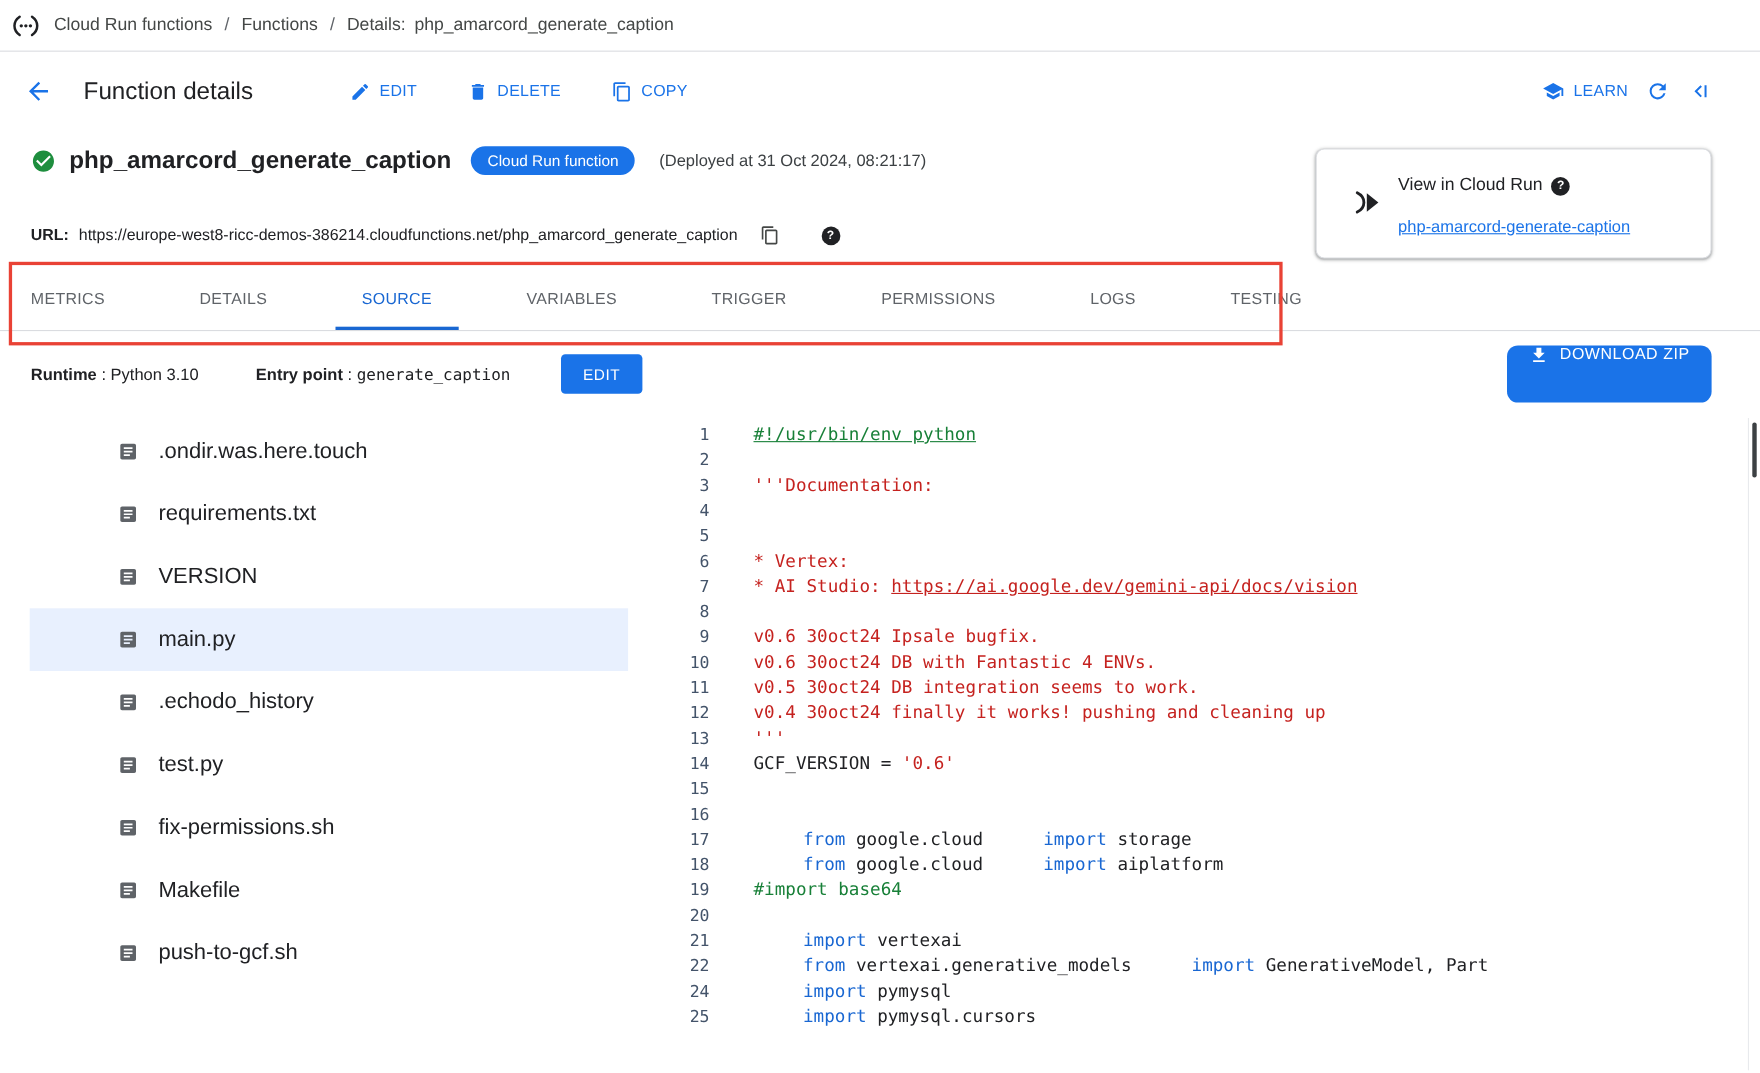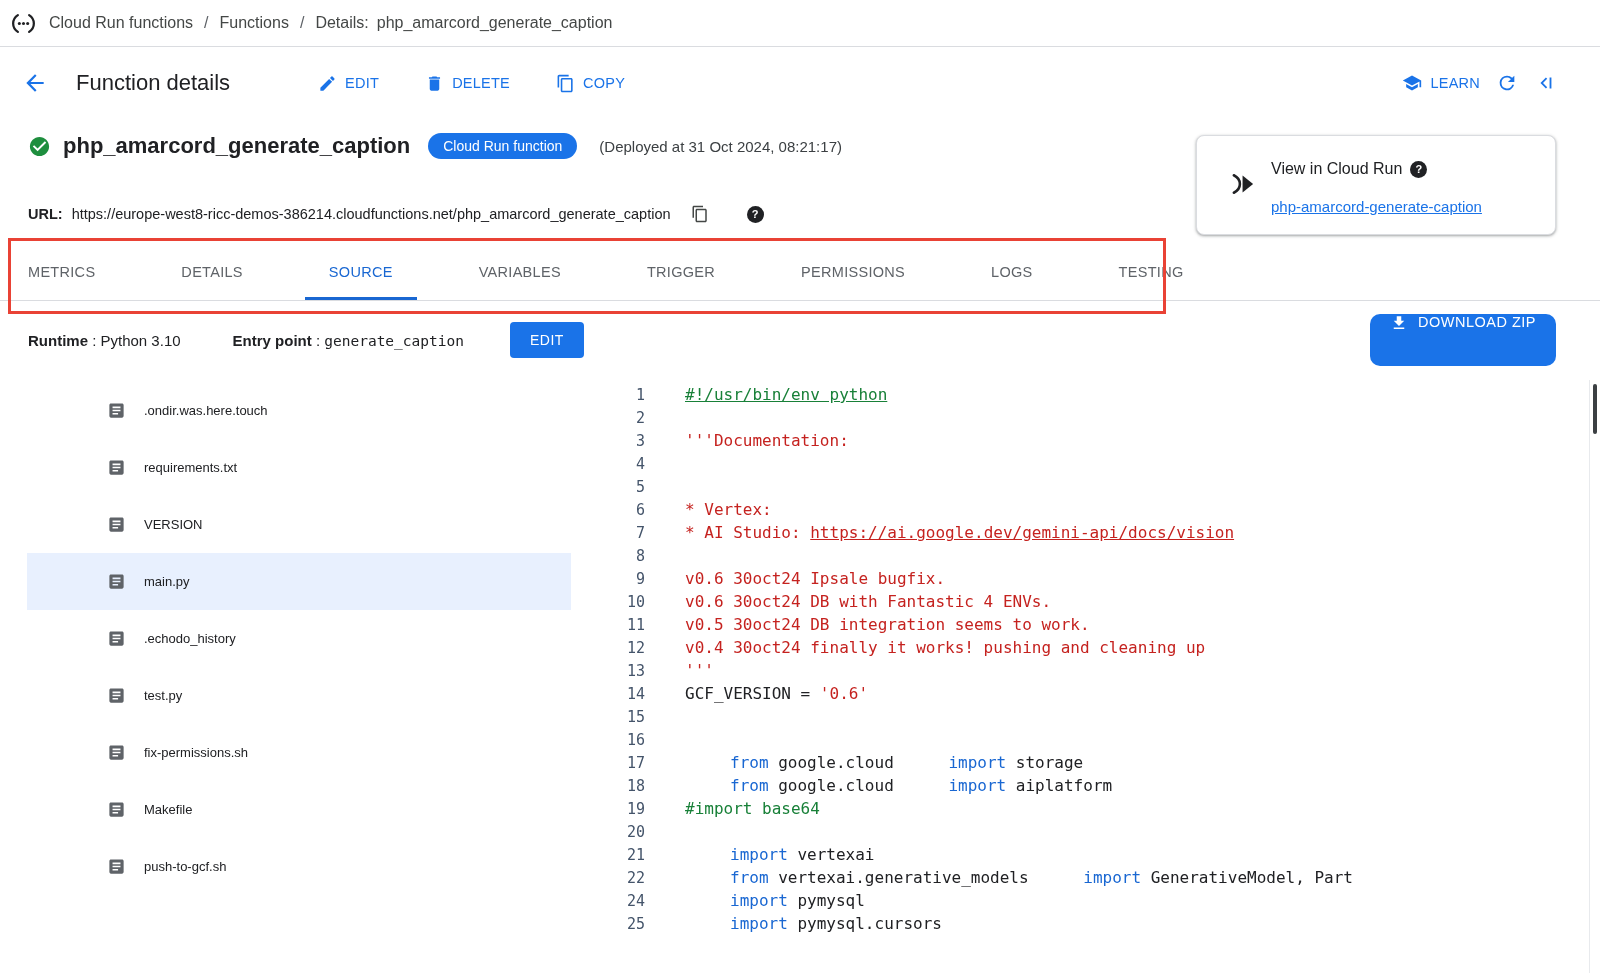--- a/index.html
+++ b/index.html
@@ -73,21 +73,21 @@
   .edit-btn { margin-left:46px; width:74px; height:36px; font-size:14px; }
   .download-btn { margin-left:auto; margin-right:44px; height:52px; padding:0 20px; font-size:14.5px;
                   display:flex; align-items:flex-start; gap:10px;border-radius:10px; }
 
   
   .main { position:absolute; top:378px; left:0; right:0; bottom:0; display:flex; }
   .filelist { width:595px; padding-top:4px; box-sizing:border-box; flex-shrink:0; }
   .file-row { height:57px; margin:0 24px 0 27px; display:flex; align-items:center; padding-left:80px;
               box-sizing:border-box; cursor:pointer; }
   .file-row.selected { background:var(--selected-file-bg); }
-  .file-label { margin-left:18px; font-size:13px; color:#202124; }
+  .file-label { margin-left:18px; font-size:20px; color:#202124; }
 
   .code-panel { flex:1; position:relative; padding-top:5px; overflow:hidden; }
   .code-line { display:flex; height:23px; align-items:center; }
   .ln { width:50px; text-align:right; color:#44546a; font-family:"DejaVu Sans Mono","Liberation Mono",monospace;
         font-size:15px; flex-shrink:0; }
   .code-text { margin-left:40px; font-family:"DejaVu Sans Mono","Liberation Mono",monospace; font-size:16px;
                white-space:pre; }
   .tok-plain   { color:#202124; }
   .tok-string  { color:var(--code-string); }
   .tok-comment { color:var(--code-comment); }

